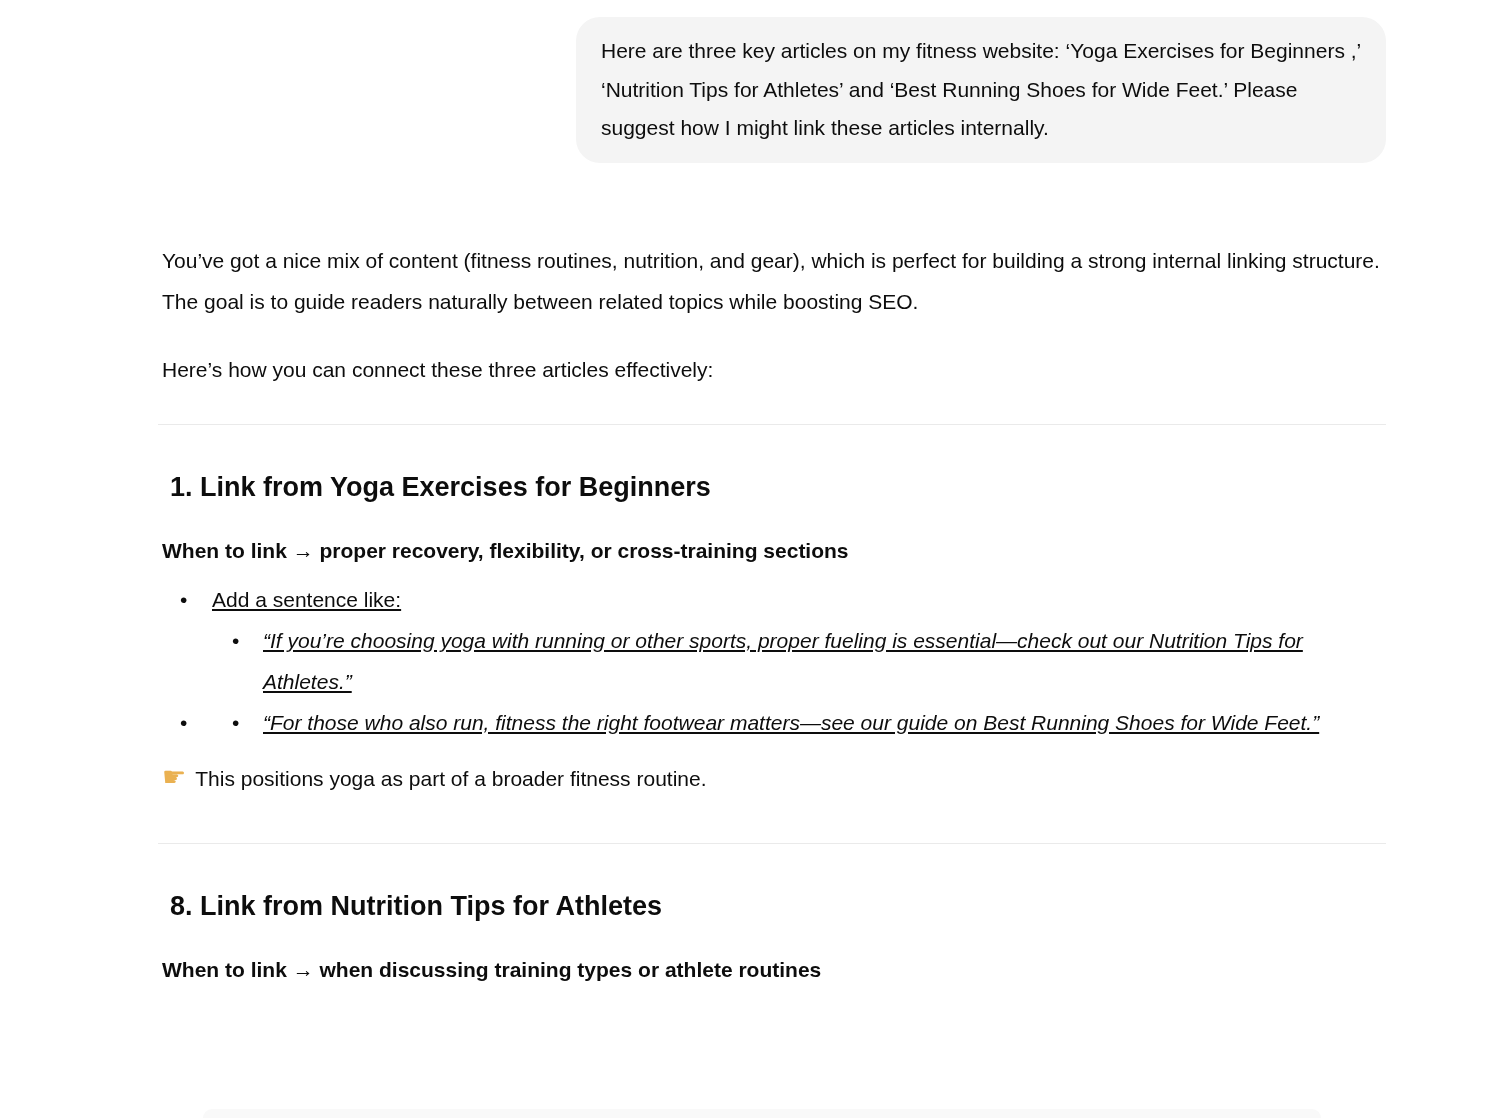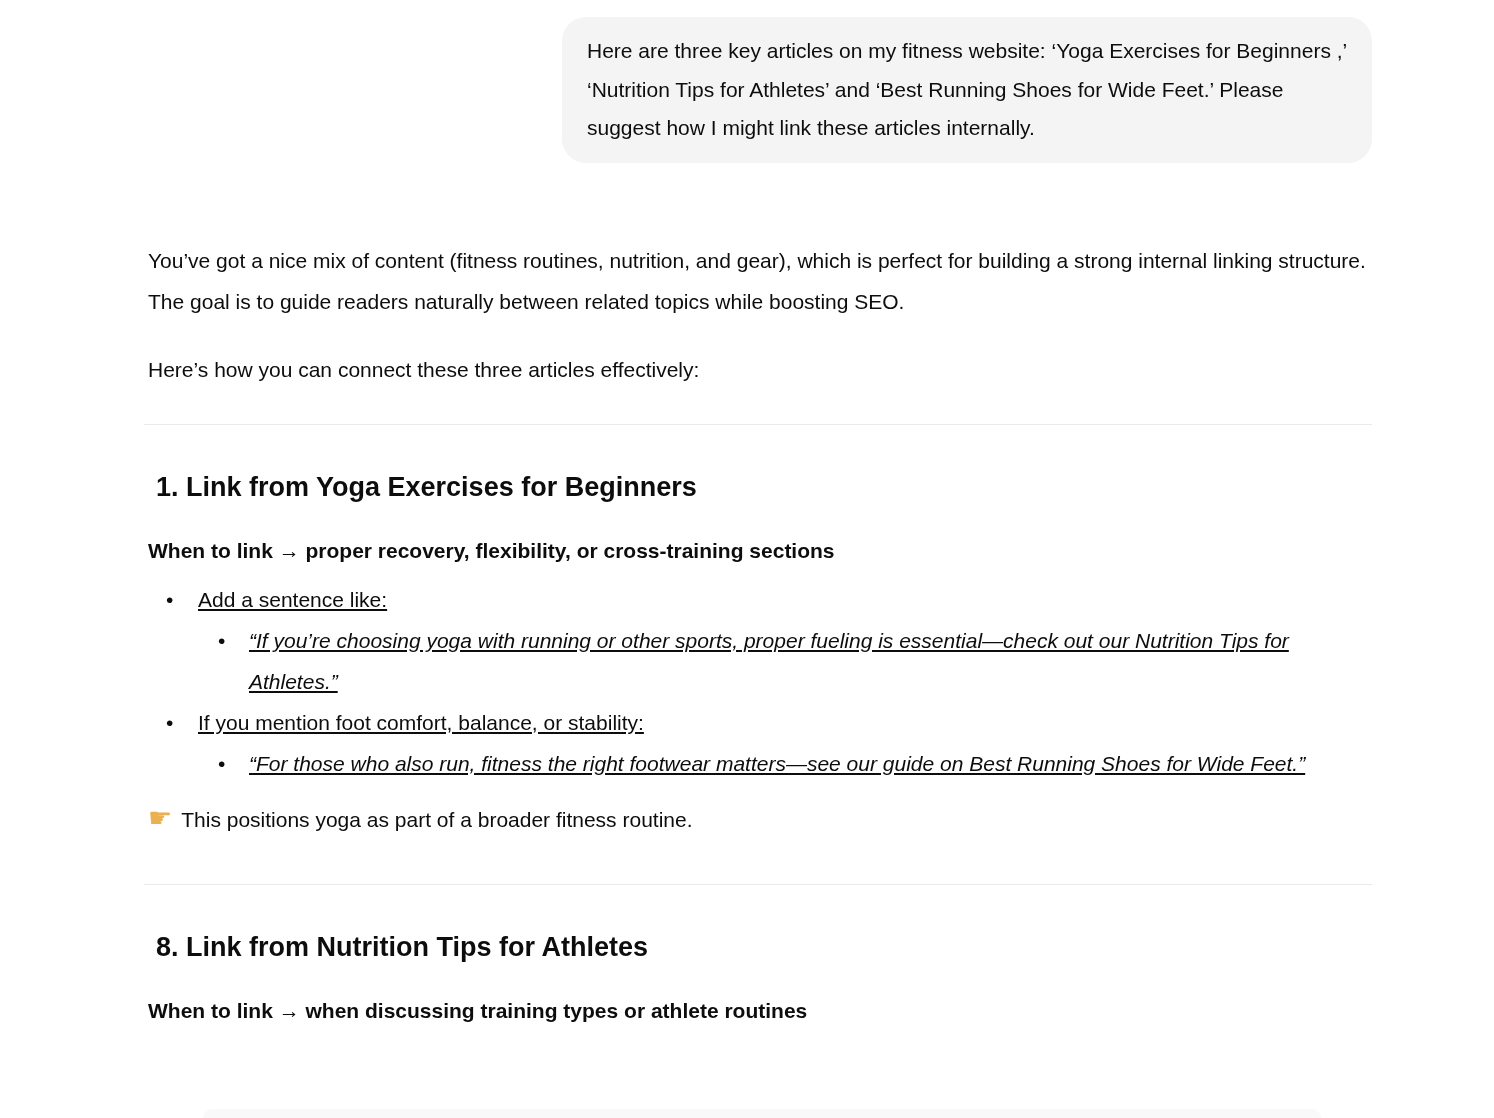--- a/index.html
+++ b/index.html
@@ -7,21 +7,21 @@
     margin: 0; padding: 0;
     width: 1494px; height: 1118px;
     background: #ffffff;
     font-family: "Liberation Sans", sans-serif;
     color: #0d0d0d;
     overflow: hidden;
   }
   .page { position: relative; width: 1494px; height: 1118px; }
   .content {
     position: absolute;
-    left: 144px; top: 0;
+    left: 158px; top: 0;
     width: 1228px;
   }
   
   .user-row { display: flex; justify-content: flex-end; margin-top: 17px; }
   .user-bubble {
     background: #f4f4f4;
     border-radius: 24px;
     padding: 15px 25px;
     max-width: 810px;
     font-size: 21px;
@@ -113,21 +113,20 @@
       <p class="bold-line">When to link → proper recovery, flexibility, or cross-training sections</p>
 
       <ul class="md-list">
         <li>
           <span>Add a sentence like:</span>
           <ul class="sub-list">
             <li>“If you’re choosing yoga with running or other sports, proper fueling is essential—check out our Nutrition Tips for Athletes.”</li>
           </ul>
         </li>
         <li>
-          <span>If you mention foot comfort, balance, or stability:</span>
           <ul class="sub-list">
             <li>“For those who also run, fitness the right footwear matters—see our guide on Best Running Shoes for Wide Feet.”</li>
           </ul>
         </li>
       </ul>
 
       <p class="note-line">
         <span class="emoji-icon">☛</span>
         <span>This positions yoga as part of a broader fitness routine.</span>
       </p>

